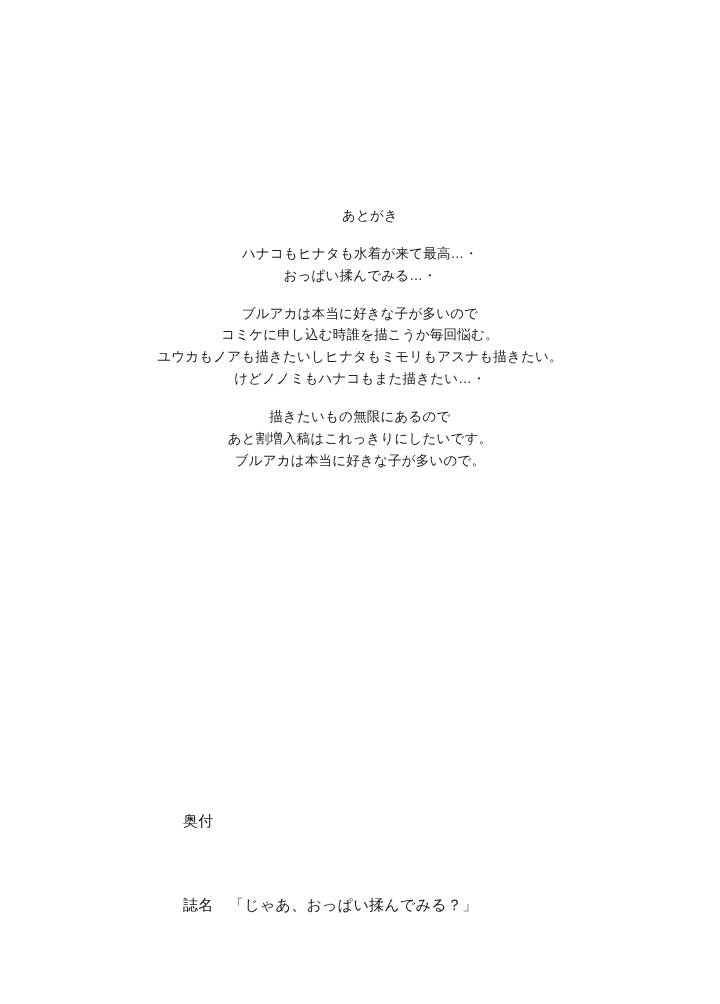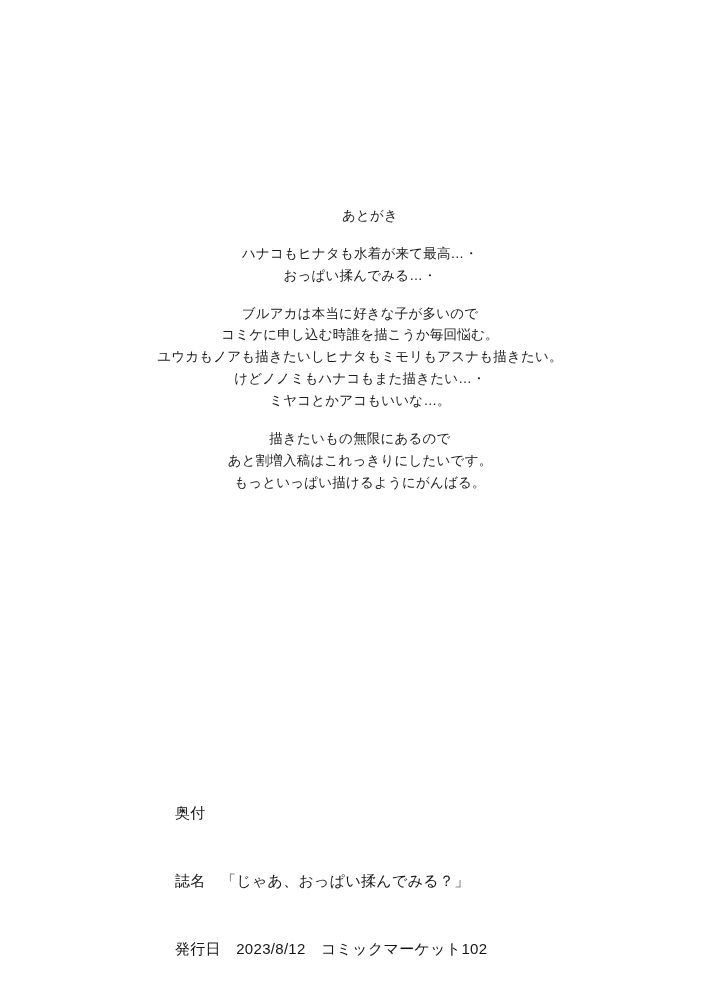--- a/index.html
+++ b/index.html
@@ -51,55 +51,53 @@
     position: absolute;
     left: 175px;
     top: 756px;
     font-size: 15px;
     line-height: 1.52;
     color: #151515;
     letter-spacing: 0.3px;
     white-space: pre;
   }
   .colophon .line {
-    margin: 0;
+    margin: 8px;
   }
 </style>
 </head>
 <body>
 
 <div class="page">
 
   <div class="afterword">
     <p class="title">あとがき</p>
 
     <div class="stanza">
       <p>ハナコもヒナタも水着が来て最高…・</p>
       <p>おっぱい揉んでみる…・</p>
     </div>
 
     <div class="stanza">
       <p>ブルアカは本当に好きな子が多いので</p>
       <p>コミケに申し込む時誰を描こうか毎回悩む。</p>
       <p>ユウカもノアも描きたいしヒナタもミモリもアスナも描きたい。</p>
       <p>けどノノミもハナコもまた描きたい…・</p>
-      <p>ミヤコとかアコもいいな…。</p>
     </div>
 
     <div class="stanza">
       <p>描きたいもの無限にあるので</p>
       <p>あと割増入稿はこれっきりにしたいです。</p>
-      <p>もっといっぱい描けるようにがんばる。</p>
+      <p>ブルアカは本当に好きな子が多いので。</p>
     </div>
   </div>
 
   <div class="colophon">
     <p class="line">奥付</p>
     <p class="line">誌名　「じゃあ、おっぱい揉んでみる？」</p>
-    <p class="line">発行日　2023/8/12　コミックマーケット102</p>
     
     
     
     
     
   </div>
 
 </div>
 
 </body></html>

